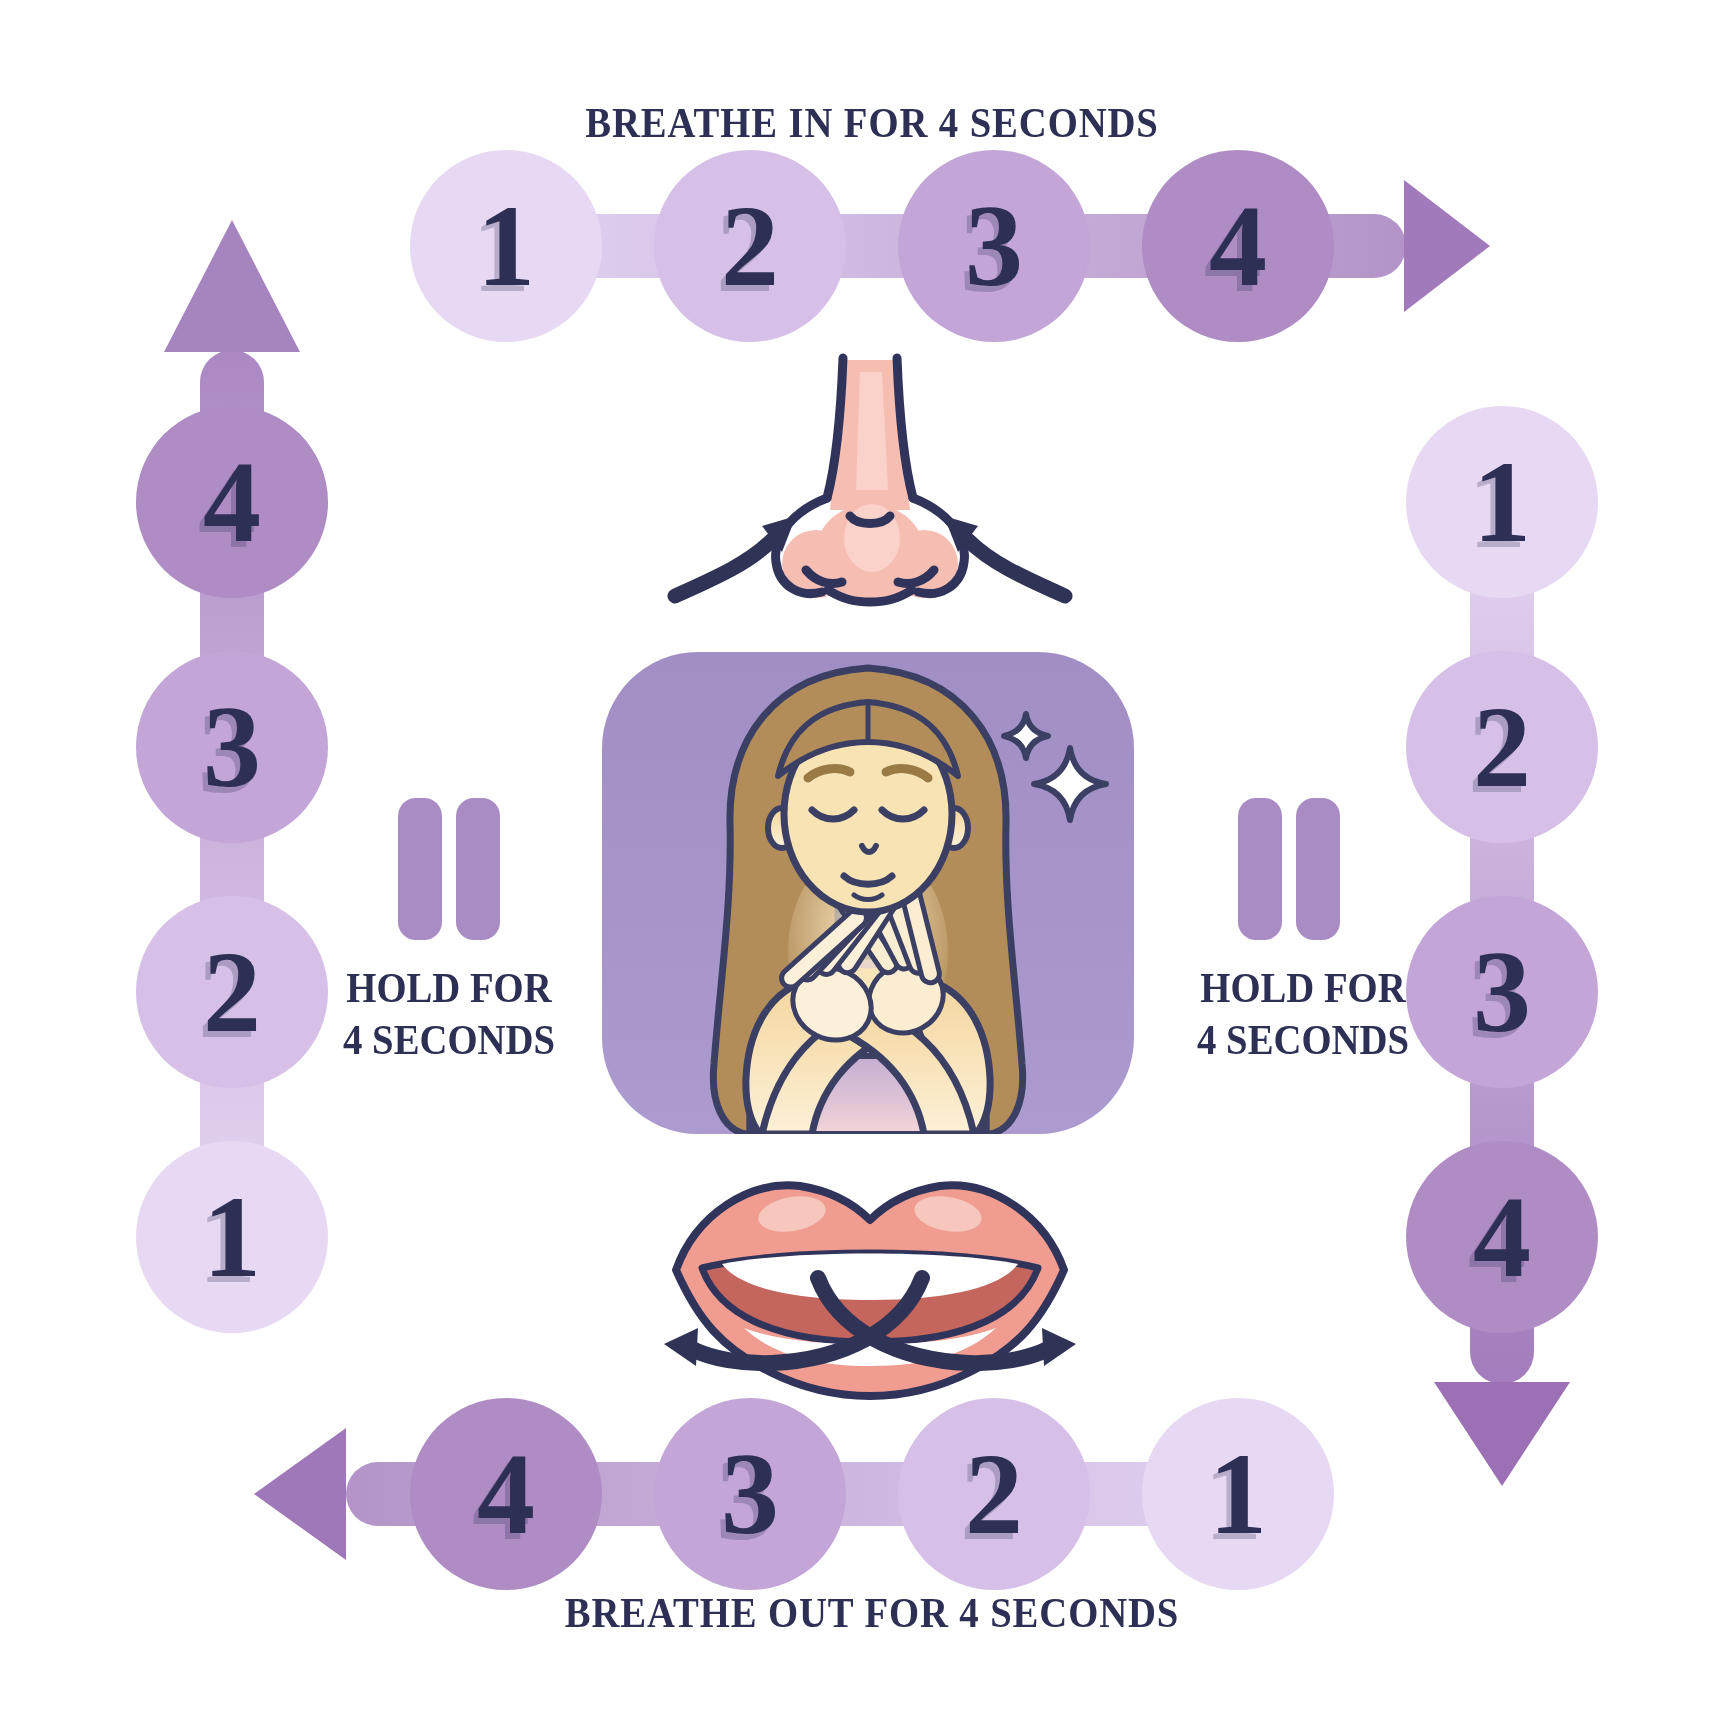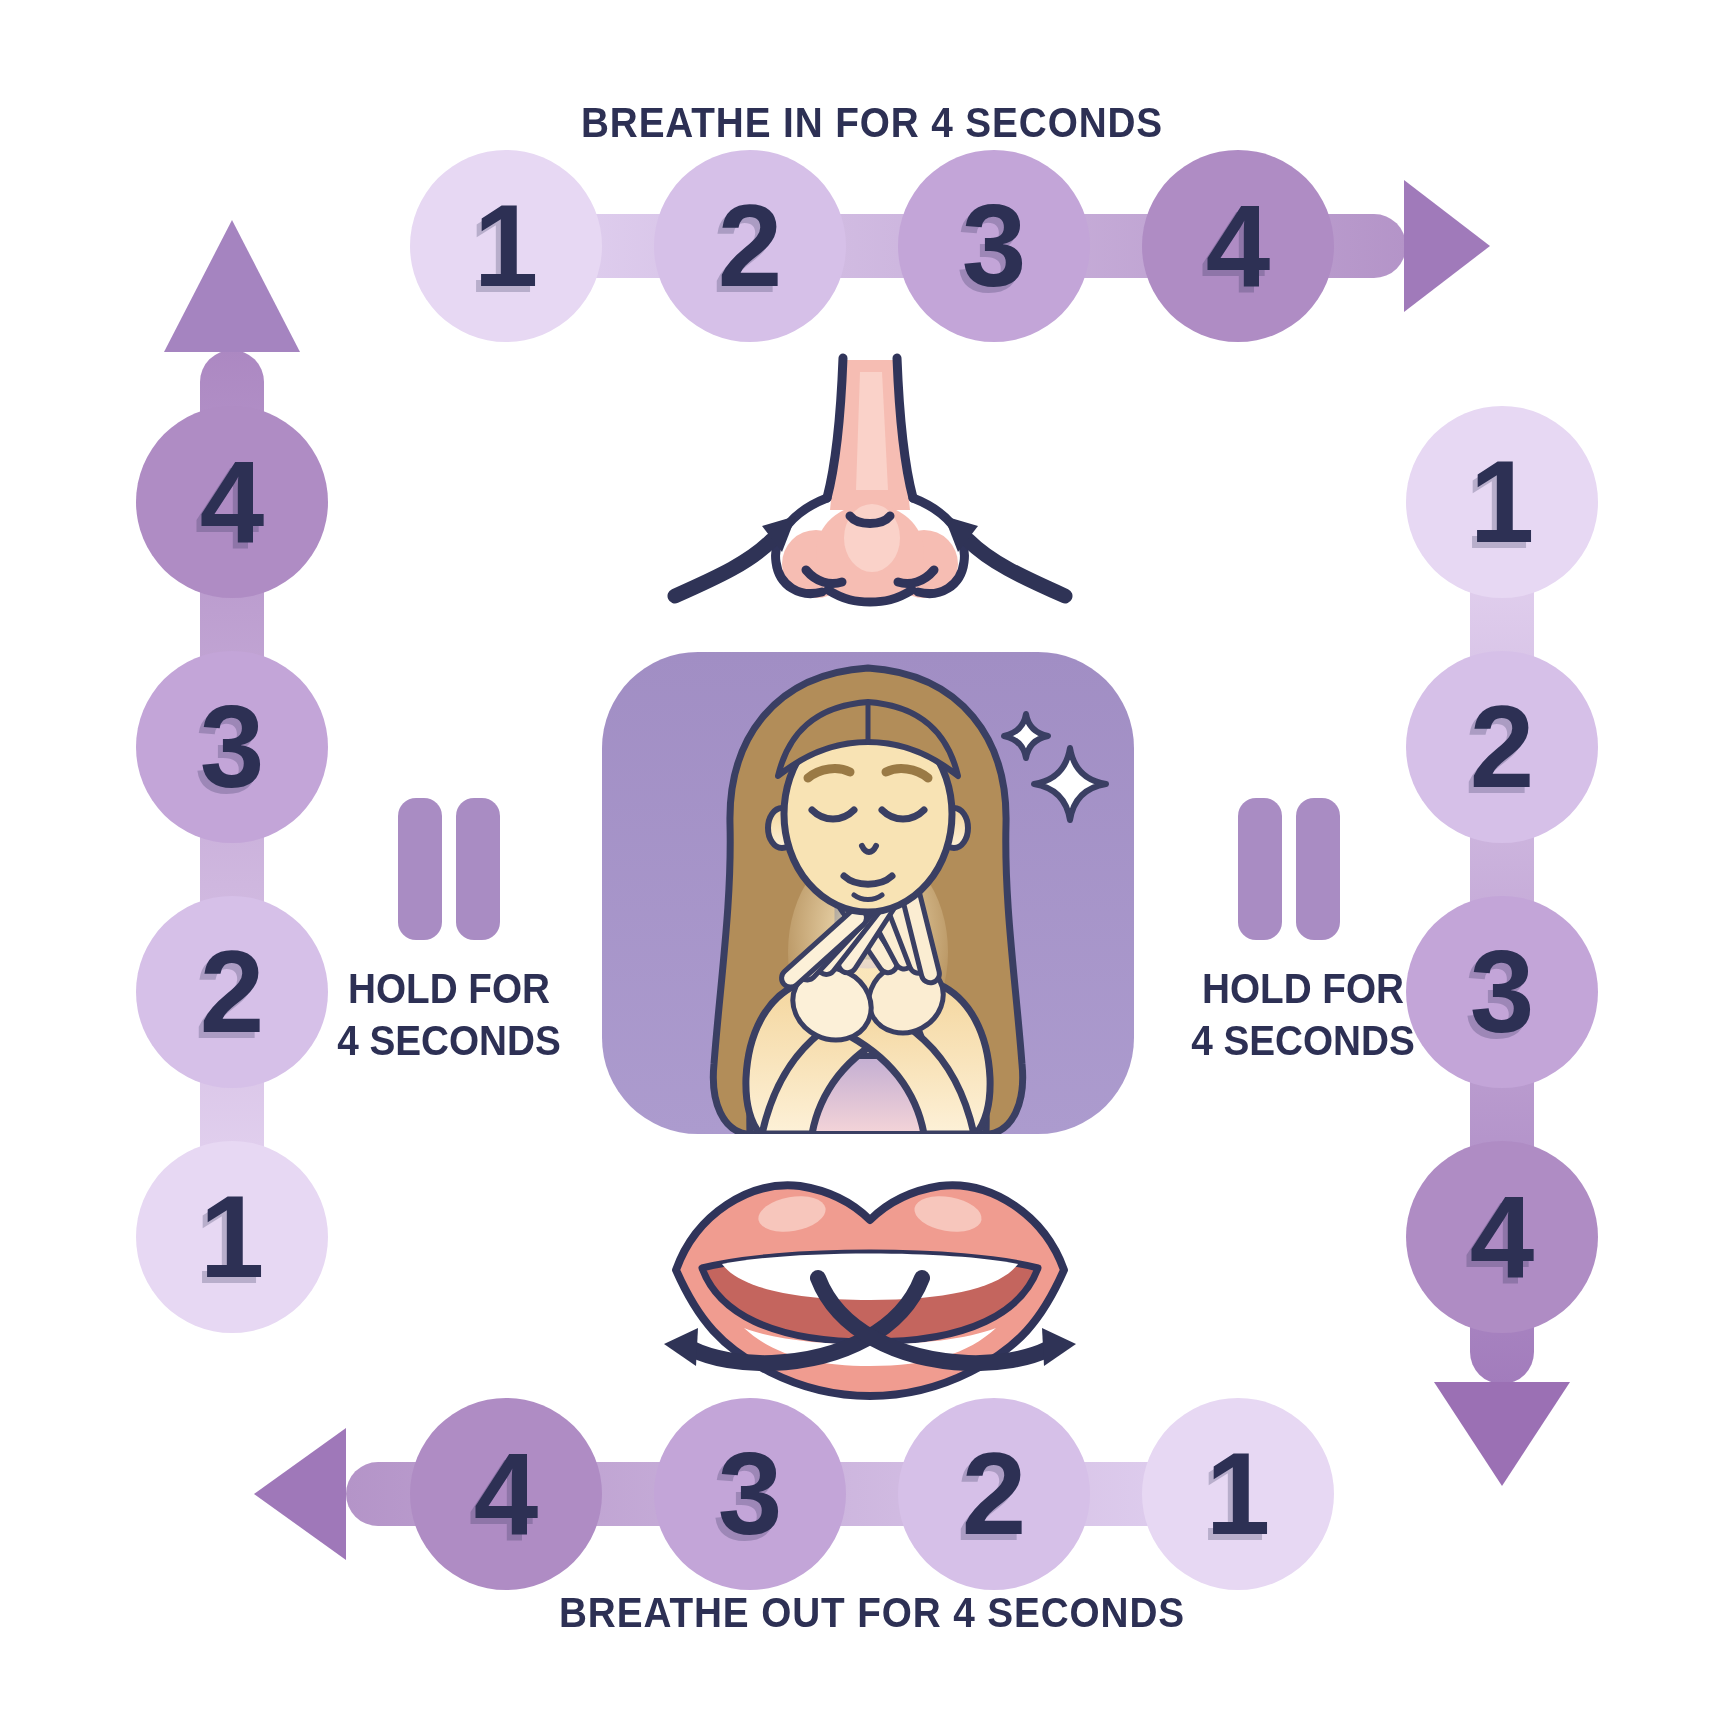--- a/index.html
+++ b/index.html
@@ -1,18 +1,18 @@
 <!DOCTYPE html>
 <html><head>
 <meta charset="utf-8">
 <style>
   html,body{margin:0;padding:0;background:#ffffff;}
   #canvas{
     position:relative;width:1732px;height:1732px;background:#ffffff;overflow:hidden;
-    font-family:Liberation Sans, sans-serif;
+    font-family:Liberation Serif, serif;
   }
   
   .title{
     position:absolute;left:266px;width:1212px;text-align:center;
     font-weight:bold;font-size:43px;color:#2D3054;transform:scaleX(.9);
     letter-spacing:1px;white-space:nowrap;
   }
   .title-top{top:98px;}
   .title-bottom{top:1588px;}
   

